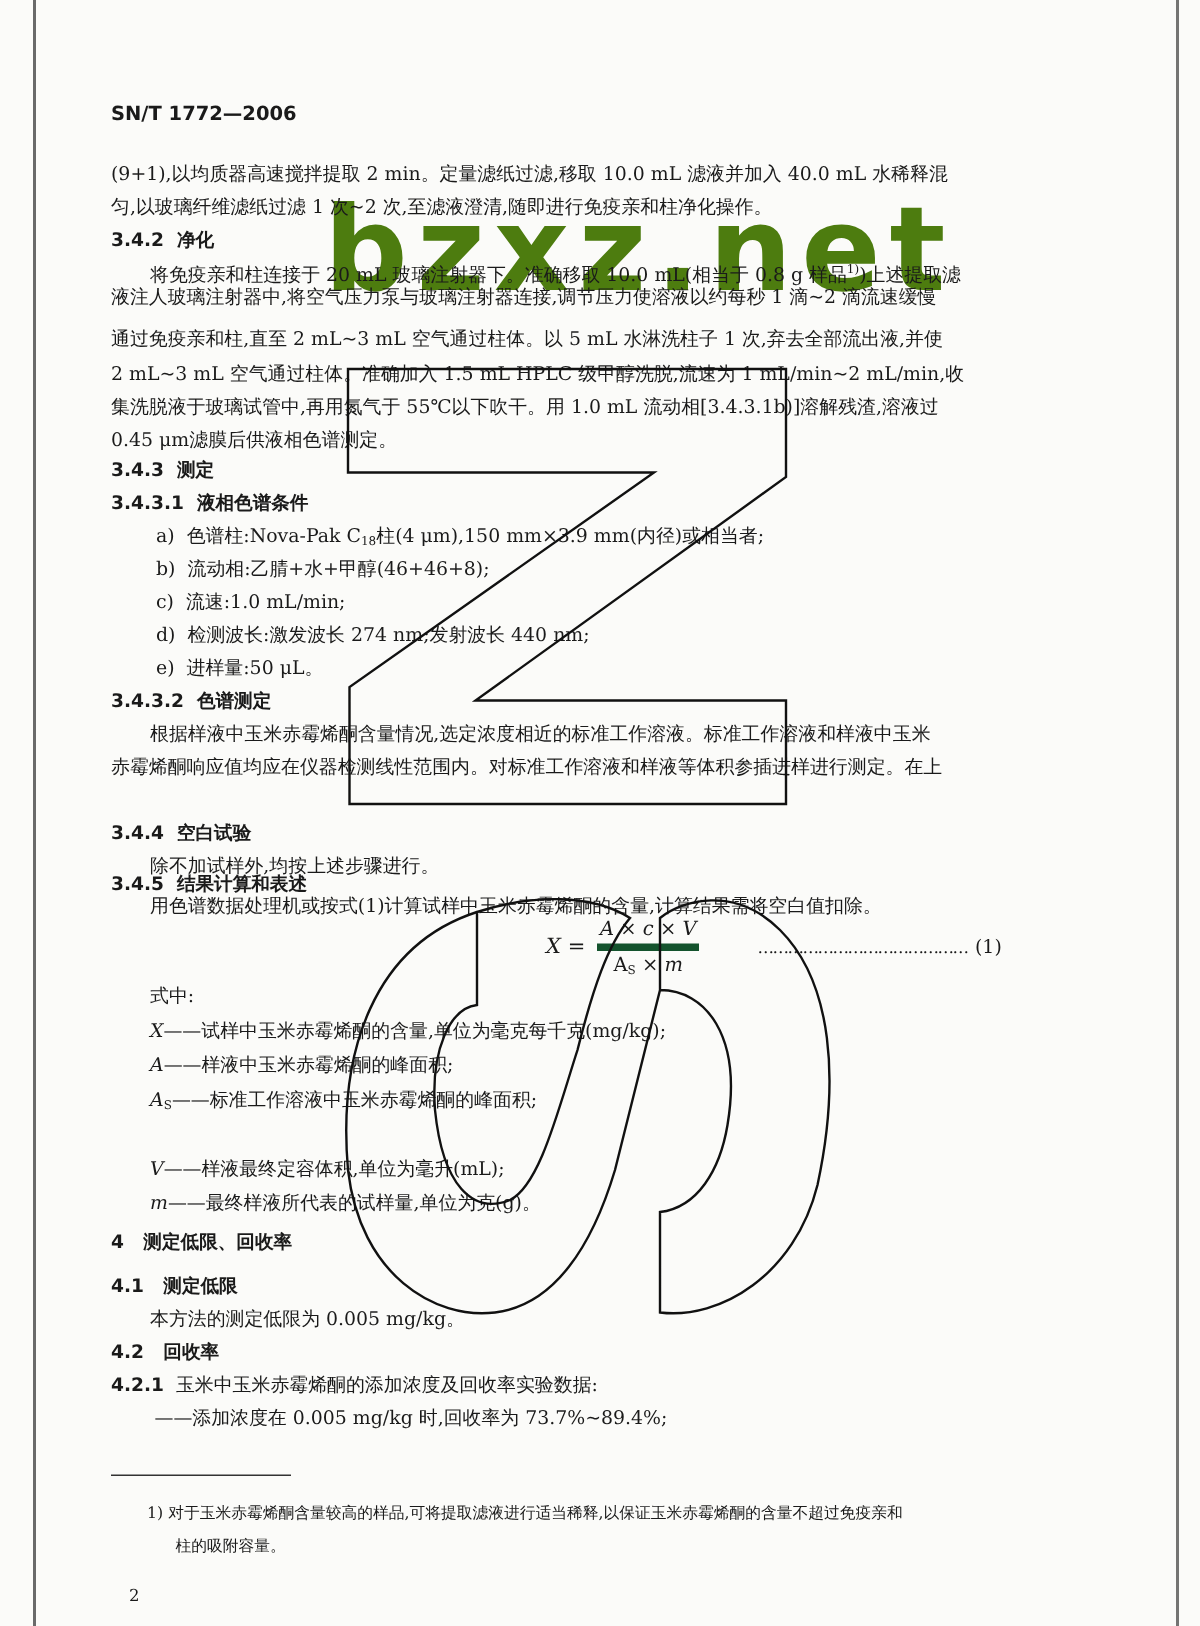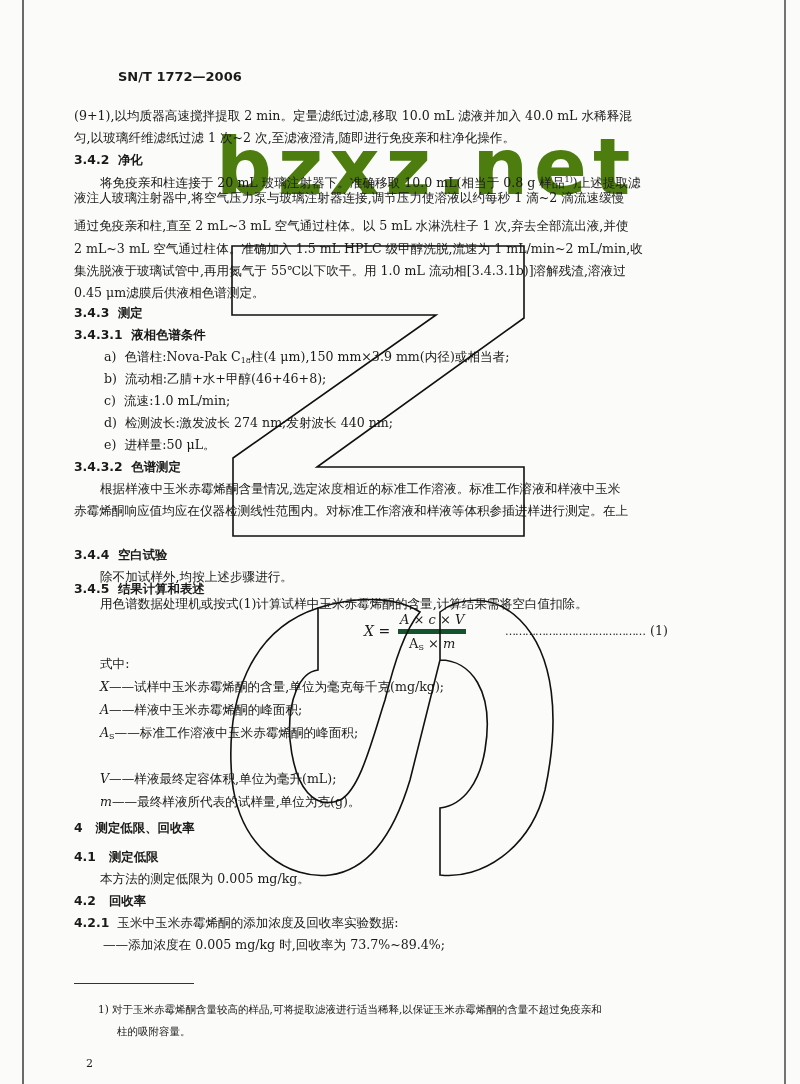--- a/index.html
+++ b/index.html
@@ -13,21 +13,21 @@
   .edge-right { position: absolute; left: 784px; top: 0; width: 2px; height: 1084px; background: #3a3a3a; opacity: .7; }
   .watermark {
     position: absolute; left: 200px; top: 128px; font-family: "DejaVu Sans", sans-serif;
     font-weight: bold; font-size: 78px; letter-spacing: 6px; color: #4d7c0f; line-height: 1;
     z-index: 0;
     margin-left: 16px;
   }
   .logo { position: absolute; left: 0; top: 0; width: 800px; height: 1084px; z-index: 2; pointer-events: none; }
   .content { position: absolute; left: 0; top: 0; width: 800px; height: 1084px; z-index: 1; }
   .ln { position: absolute; font-size: 12.6px; line-height: 1; white-space: nowrap; }
-  .hdr { font-family: "DejaVu Sans", sans-serif; font-weight: bold; font-size: 13px; margin-left: 44px; }
+  .hdr { font-family: "DejaVu Sans", sans-serif; font-weight: bold; font-size: 13px; }
   .h { font-weight: bold; font-family: "DejaVu Sans", sans-serif; font-size: 12.4px; }
   .it { font-style: italic; }
   .sub { font-size: 8px; vertical-align: -2px; }
   .sup { font-size: 8px; vertical-align: 5px; }
   .frac { position: absolute; left: 398px; top: 612px; text-align: center; font-size: 13px; }
   .frac .num { display: block; padding: 0 2px 2px; border-bottom: 5px solid #14532d; }
   .frac .den { display: block; padding-top: 2px; }
   .fn-rule { position: absolute; left: 74px; top: 983px; width: 120px; height: 1px; background: #333; }
   .fn { font-size: 10.5px; }
 </style>

